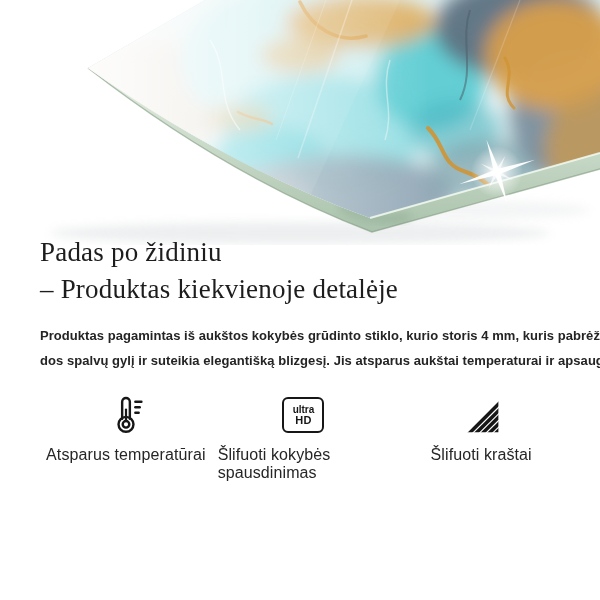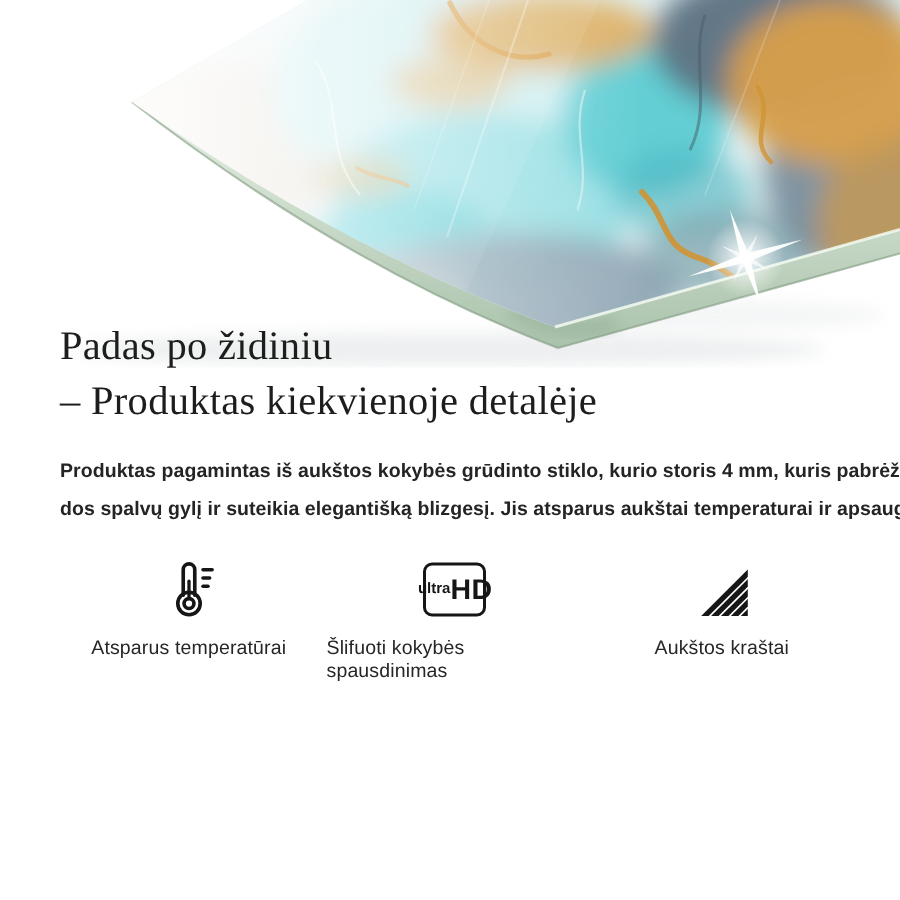--- a/index.html
+++ b/index.html
@@ -1,38 +1,38 @@
 <!DOCTYPE html>
 <html><head>
 <meta charset="utf-8">
 <style>
   html,body{margin:0;padding:0;}
   body{
     width:600px;height:600px;background:#ffffff;overflow:hidden;position:relative;
     font-family:"Liberation Sans",sans-serif;-webkit-font-smoothing:antialiased;
   }
   .hero{position:absolute;top:0;left:0;width:600px;height:245px;}
-  .content{position:absolute;left:40px;top:212px;width:527px;}
+  .content{position:absolute;left:40px;top:234px;width:527px;}
   .heading{
     font-family:"Liberation Serif",serif;font-weight:400;font-size:27px;
     line-height:37px;color:#1d1d1d;margin:0;letter-spacing:.2px;
   }
   .desc{margin-top:16px;font-size:13px;line-height:24.5px;font-weight:600;color:#242424;letter-spacing:.05px;}
   .desc .dline{white-space:nowrap;}
   .features{margin-top:19px;display:grid;grid-template-columns:1fr 1fr 1fr;row-gap:15px;column-gap:6px;}
   .feature{display:flex;flex-direction:column;align-items:center;}
   .icon-wrap{height:46px;display:flex;align-items:center;justify-content:center;}
-  .feature-label{margin-top:8px;font-size:13px;color:#262626;letter-spacing:.1px;}
+  .feature-label{margin-top:8px;font-size:16px;color:#262626;letter-spacing:.1px;}
   .hd-box{
     width:42px;height:36px;border:2.5px solid #161616;border-radius:6px;
-    display:flex;flex-direction:row;align-items:center;justify-content:center;
+    display:flex;flex-direction:column;align-items:center;justify-content:center;
     color:#161616;line-height:1;box-sizing:border-box;
   }
   .hd-top{font-size:10px;font-weight:700;}
-  .hd-bottom{font-size:19px;font-weight:700;margin-top:0px;letter-spacing:.3px;}
+  .hd-bottom{font-size:11px;font-weight:700;margin-top:0px;letter-spacing:.3px;}
 </style>
 </head>
 <body>
 
 <svg class="hero" width="600" height="245" viewBox="0 0 600 245" aria-hidden="true">
   <defs>
     <clipPath id="glassClip">
       <path d="M88,68 L205,0 L600,0 L600,153 L370,218 Q225,165 88,68 Z"></path>
     </clipPath>
     <linearGradient id="fadeL" x1="0" y1="0" x2="1" y2="0">
@@ -167,18 +167,18 @@
           </defs>
           <g clip-path="url(#triClip)" stroke="#161616" stroke-width="3.2">
             <line x1="8" y1="38" x2="38" y2="8"></line>
             <line x1="14" y1="38" x2="38" y2="14"></line>
             <line x1="20" y1="38" x2="38" y2="20"></line>
             <line x1="26" y1="38" x2="38" y2="26"></line>
             <line x1="32" y1="38" x2="38" y2="32"></line>
           </g>
         </svg>
       </div>
-      <div class="feature-label">Aukštos kraštai</div>
+      <div class="feature-label">Šlifuoti kraštai</div>
     </div>
 
 
   </div>
 </div>
 
 </body></html>

